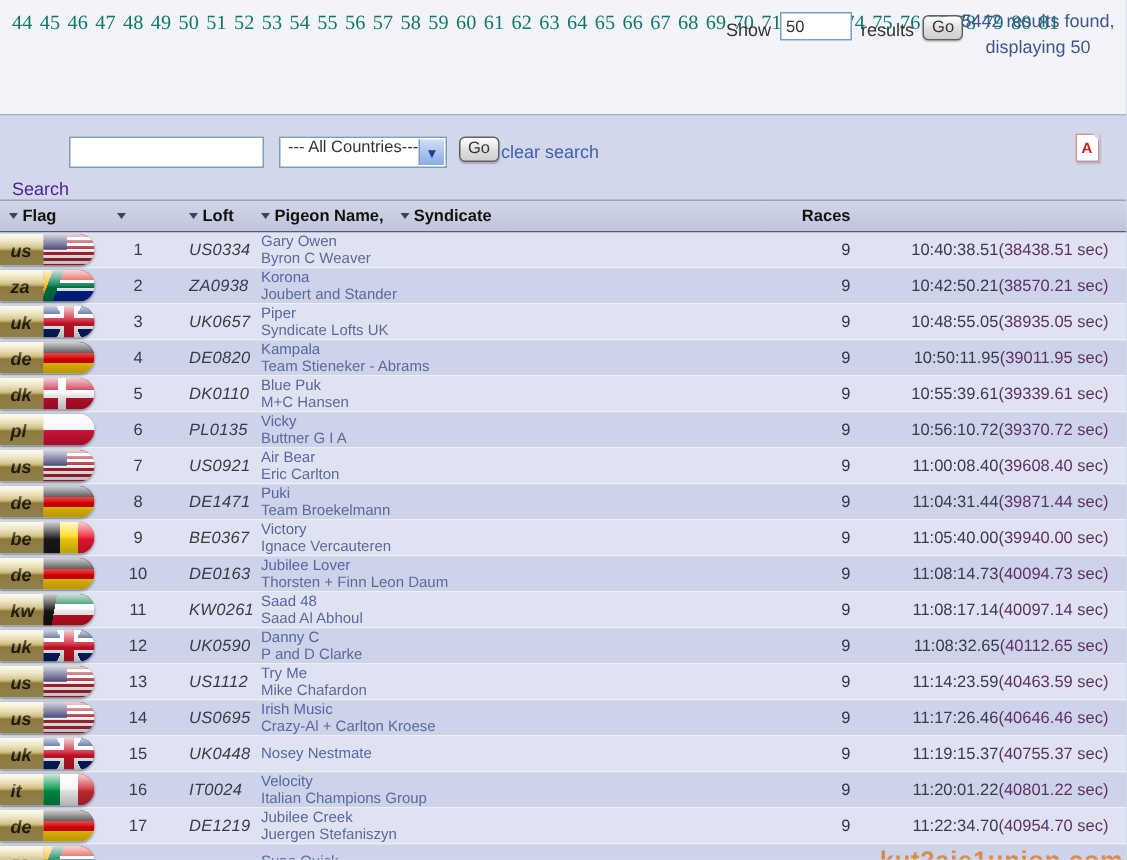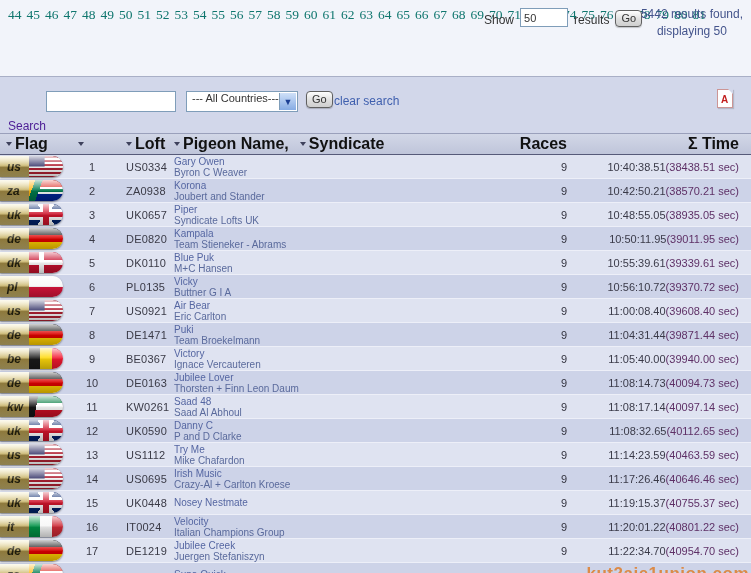--- a/index.html
+++ b/index.html
@@ -22,34 +22,34 @@
   .country-select { position:absolute; left:186px; top:14px; width:112px; height:21px; border:1px solid #7f9db9; background:#fff; font-size:11px; color:#333; display:flex; padding-left:5px; cursor:pointer; }
   .country-select .sel-arrow { position:absolute; right:1px; top:1px; bottom:1px; width:17px; background:linear-gradient(180deg,#cfe0f8,#86abe4); border-left:1px solid #7f9db9; display:flex; align-items:center; justify-content:center; color:#1c3f94; font-size:9px; }
   .search-go { position:absolute; left:306px; top:14px; }
   .clear-search { position:absolute; left:334px; top:17px; font-size:12px; color:#3f5fae; text-decoration:none; cursor:pointer; }
   .pdficon { position:absolute; right:18px; top:12px; width:16px; height:19px; background:#fff; border:1px solid #cc9595; box-shadow:1px 1px 1px rgba(0,0,0,.15); cursor:pointer; }
   .pdficon::before { content:"A"; position:absolute; left:3px; top:4px; font-size:10px; font-weight:bold; color:#c21f1f; }
   .pdficon::after { content:""; position:absolute; right:-1px; top:-1px; border-left:5px solid transparent; border-top:5px solid #d2d7ea; }
 
   
   .grid-row { display:grid; grid-template-columns:66px 52px 56px 1fr 62px 178px; align-items:center; }
-  .thead { height:22px; background:linear-gradient(180deg,#d2d7e7,#bfc5da); border-top:1px solid #9aa0bb; border-bottom:1px solid #565a79; font-size:16px; font-weight:bold; color:#111; }
+  .thead { height:22px; background:linear-gradient(180deg,#d2d7e7,#bfc5da); border-top:1px solid #9aa0bb; border-bottom:1px solid #565a79; font-size:11px; font-weight:bold; color:#111; }
   .thead .hc { display:flex; align-items:center; gap:3px; }
   .hc.right { justify-content:flex-end; }
   .sarr { display:inline-block; width:0; height:0; border-left:3px solid transparent; border-right:3px solid transparent; border-top:4px solid #3e415c; cursor:pointer; }
   .pad-l6 { padding-left:6px; } .pad-l12 { padding-left:12px; } .pad-l8 { padding-left:8px; }
   .pad-r6 { padding-right:6px; } .pad-r12 { padding-right:12px; }
   .hgap { margin-left:8px; }
 
   .trow { height:24px; border-bottom:1px solid #edeff8; }
   .trow:nth-child(odd) { background:#dfe3f1; }
   .trow:nth-child(even) { background:#cdd3e8; }
   .cell { font-size:11px; color:#3a3a46; }
   .cpos { text-align:center; }
-  .cloft { padding-left:8px; letter-spacing:.2px; }
+  .cloft { padding-left:8px; letter-spacing:.2px;font-style:italic; }
   .cname { line-height:11px; }
   .pname { display:block; font-size:10px; color:#5566a2; text-decoration:none; cursor:pointer; }
   .psynd { font-size:10px; color:#5a6a9c; }
   .craces { text-align:right; padding-right:6px; color:#33333f; }
   .ctime { text-align:right; padding-right:12px; white-space:nowrap; }
   .thms { color:#3a3a48; } .tsec { color:#5e3066; }
 
   
   .pill { position:relative; width:63px; height:21px; display:flex; border-radius:0 11px 11px 0; overflow:hidden; box-shadow:0 1px 2px rgba(0,0,0,.45); }
   .pill .code { width:29px; display:flex; align-items:center; padding-left:7px; font-style:italic; font-weight:bold; font-size:12px; color:#221f0e; background:linear-gradient(180deg,#f2e8b4,#c9b56c 45%,#9d8642 55%,#c3b06c); }
@@ -117,23 +117,20 @@
   </div>
   <div class="hc">
     <span class="sarr"></span>
     <span>Pigeon Name,</span>
     <span class="sarr hgap"></span>
     <span>Syndicate</span>
   </div>
   <div class="hc right pad-r6">
     <span>Races</span>
   </div>
-  <div class="hc right pad-r12">
-    <span>Σ Time</span>
-  </div>
 </div>
 
 <div id="tbody">
     <div class="grid-row trow">
     <div class="cell cflag">
       <div class="pill flag-us">
         <span class="code">us</span>
         <span class="flagimg"></span>
         <span class="gloss"></span>
       </div>

